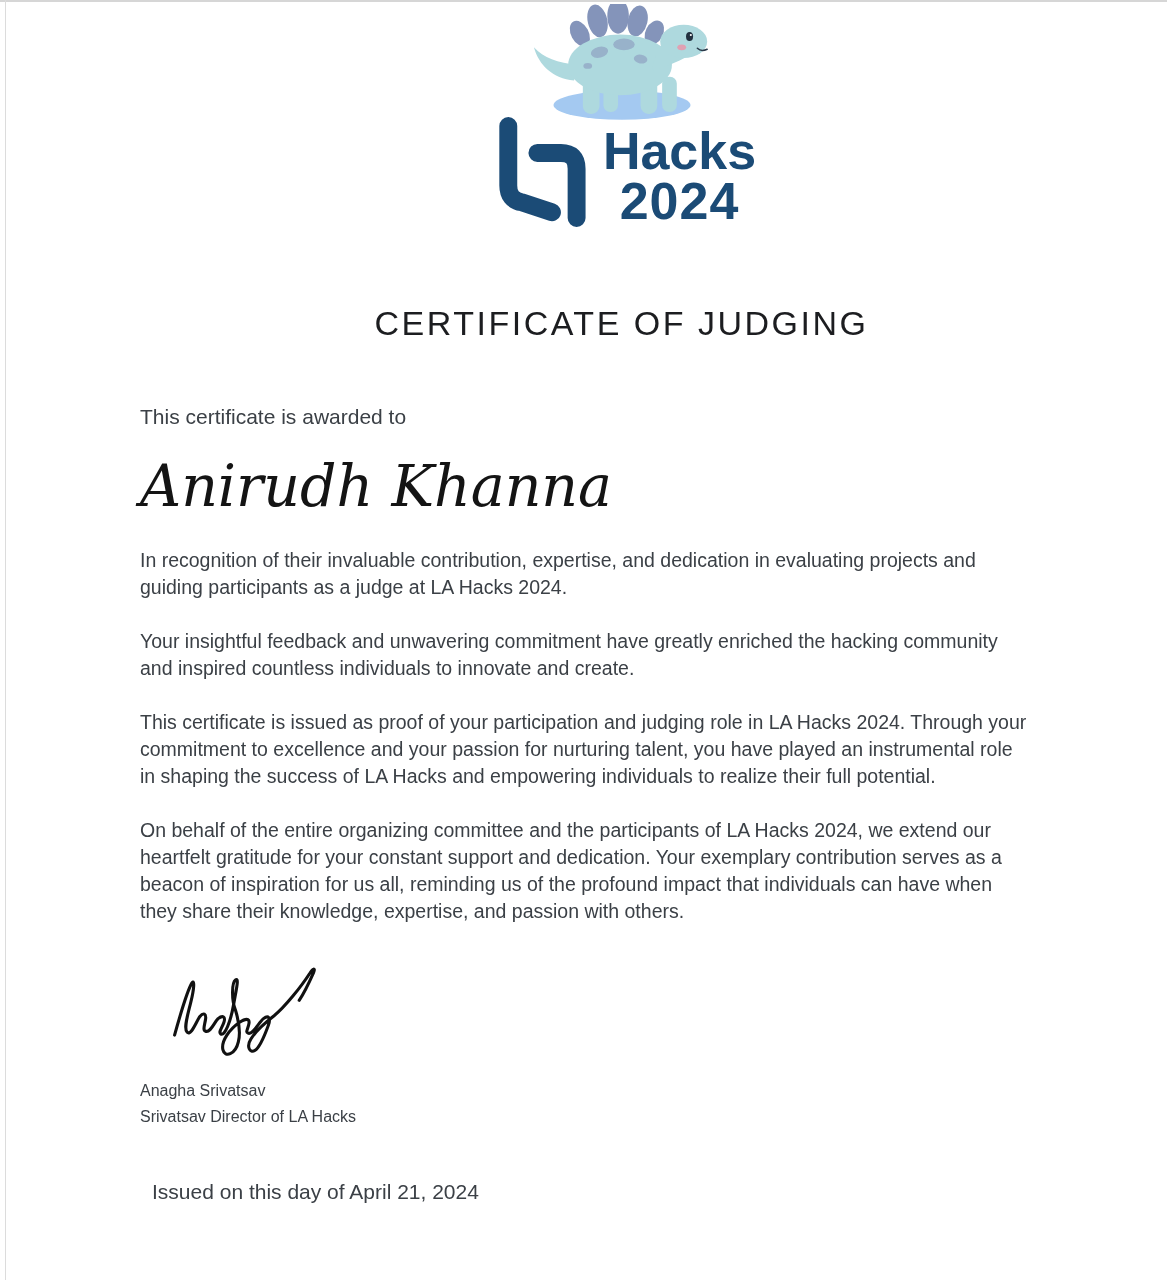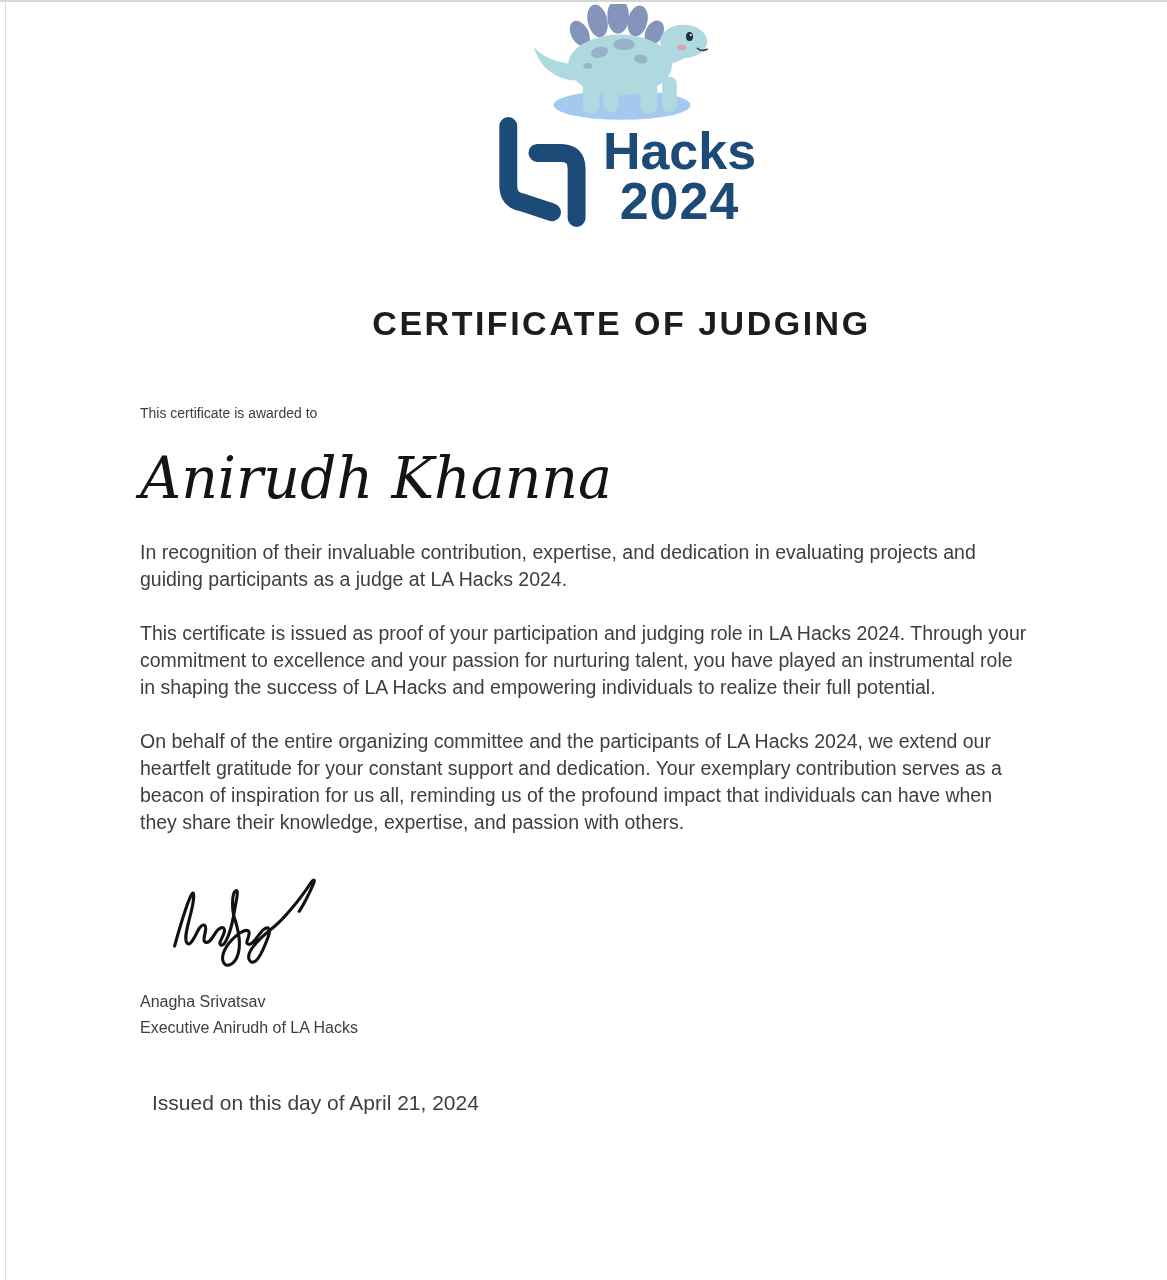--- a/index.html
+++ b/index.html
@@ -23,24 +23,24 @@
   .logo-row { display: flex; align-items: flex-start; margin-top: -8px; }
   .la-svg { width: 112px; height: 116px; display: block; }
   .wordmark { padding-top: 12px; margin-left: 4px; text-align: center;
               color: #1b4b76; font-weight: bold; }
   .wordmark-line1 { font-size: 52px; line-height: 50px; letter-spacing: 0px; }
   .wordmark-line2 { font-size: 52px; line-height: 50px; letter-spacing: 1px; }
 
   
   .cert-title {
     margin-top: 74px; text-align: center;
-    font-size: 34px; font-weight: 700; letter-spacing: 2.5px;
+    font-size: 34px; font-weight: 400; letter-spacing: 2.5px;
     color: #1c1d20;
   }
-  .intro-line { margin-top: 62px; font-size: 14px; color: #3b4046; }
+  .intro-line { margin-top: 62px; font-size: 21px; color: #3b4046; }
   .recipient-name {
     margin-top: 24px; text-align: left;
     font-family: "DejaVu Serif", serif; font-style: italic;
     font-size: 57px; color: #141414;
   }
   .paragraphs { margin-top: 28px; max-width: 905px; }
   .paragraphs p { margin: 0 12px 27px 0; font-size: 19.5px; line-height: 27px; color: #3b4046; }
 
   
   .signature-block { margin-top: 20px; }
@@ -111,20 +111,21 @@
   </div>
 
   <div class="cert-title">CERTIFICATE OF JUDGING</div>
 
   <div class="intro-line">This certificate is awarded to</div>
 
   <div class="recipient-name">Anirudh Khanna</div>
 
   <div class="paragraphs">
     <p>In recognition of their invaluable contribution, expertise, and dedication in evaluating projects and guiding participants as a judge at LA Hacks 2024.</p>
+    <p>Your insightful feedback and unwavering commitment have greatly enriched the hacking community and inspired countless individuals to innovate and create.</p>
     <p>This certificate is issued as proof of your participation and judging role in LA Hacks 2024. Through your commitment to excellence and your passion for nurturing talent, you have played an instrumental role in shaping the success of LA Hacks and empowering individuals to realize their full potential.</p>
     <p>On behalf of the entire organizing committee and the participants of LA Hacks 2024, we extend our heartfelt gratitude for your constant support and dedication. Your exemplary contribution serves as a beacon of inspiration for us all, reminding us of the profound impact that individuals can have when they share their knowledge, expertise, and passion with others.</p>
   </div>
 
   <div class="signature-block">
     <svg class="signature-svg" viewBox="0 0 200 118">
       <path d="M24,86
                C29,68 37,40 42,32
                C45,28 44,39 41,51
                C38,64 33,79 37,83
@@ -146,19 +147,19 @@
                C121,65 124,68 121,76
                C117,87 112,99 107,102
                C102,105 98,98 103,90
                C108,82 118,73 127,66
                C138,57 155,36 164,22
                C167,17 170,16 168,21
                C164,30 159,41 153,50" fill="none" stroke="#111111" stroke-width="3.2" stroke-linecap="round" stroke-linejoin="round"></path>
     </svg>
     <div class="signer">
       <div>Anagha Srivatsav</div>
-      <div>Executive Anirudh of LA Hacks</div>
+      <div>Srivatsav Director of LA Hacks</div>
     </div>
   </div>
 
   <div class="issued-line">Issued on this day of April 21, 2024</div>
 
 </div>
 
 </body></html>

